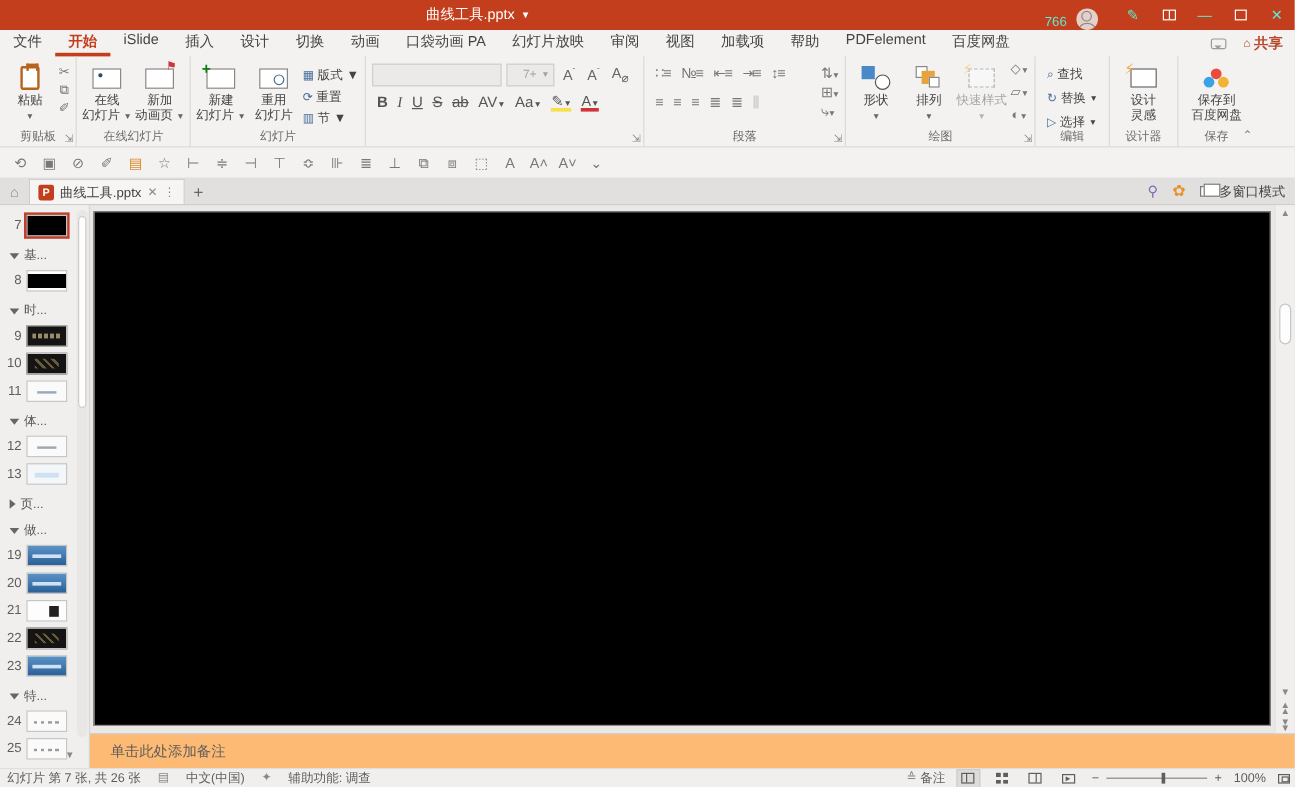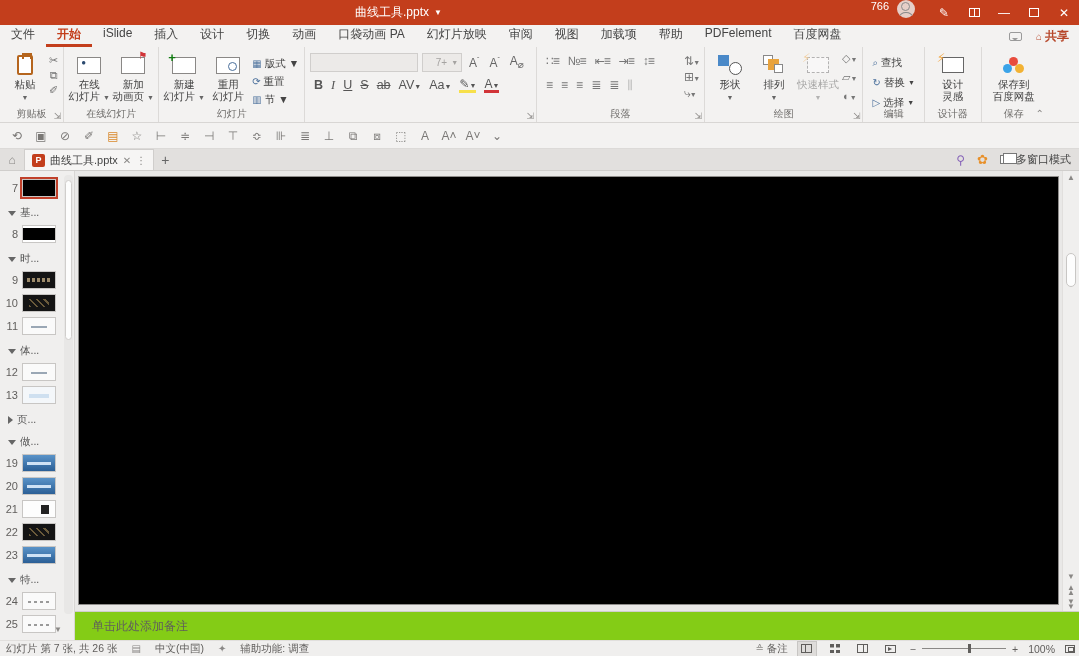--- a/index.html
+++ b/index.html
@@ -9,21 +9,21 @@
 
   
   .titlebar { height:25px; background:#c33e1c; position:relative; display:flex; align-items:center; flex:0 0 25px; }
   .tb-title { position:absolute; left:355px; top:0; height:25px; display:flex; align-items:center; gap:5px;
     color:#fff; font-size:12px; }
   .tb-title .dd { font-size:8px; }
   .searchbox { position:absolute; left:402px; top:3px; width:286px; height:19px; background:#eda285;
     display:flex; align-items:center; gap:7px; padding-left:10px; color:#67240e; font-size:11.5px; }
   .mag { width:7px; height:7px; border:1.5px solid #67240e; border-radius:50%; position:relative; display:inline-block; }
   .mag::after { content:""; position:absolute; width:4px; height:1.5px; background:#67240e; transform:rotate(45deg); left:6px; top:7px; }
-  .tb-right { position:absolute; right:0; top:0; height:25px; display:flex; align-items:flex-start; color:#ffffff; }
+  .tb-right { position:absolute; right:0; top:0; height:25px; display:flex; align-items:flex-end; color:#5eead4; }
   .tb-user { font-size:11px; margin-right:8px; }
   .avatar { width:18px; height:18px; border-radius:50%; background:#e6cfc8; position:relative; overflow:hidden; margin-right:14px; }
   .avatar::before { content:""; position:absolute; width:7px; height:7px; border:1.5px solid #8a8a8a; border-radius:50%; left:4px; top:2px; }
   .avatar::after { content:""; position:absolute; width:12px; height:8px; border:1.5px solid #8a8a8a; border-radius:50% 50% 0 0; left:2px; top:12px; }
   .tb-ico { width:30px; height:25px; display:flex; align-items:center; justify-content:center; font-size:12px; cursor:default; }
   .winbox { width:10px; height:9px; border:1px solid #fff; display:inline-block; }
   .winbox2 { width:11px; height:9px; border:1px solid #fff; display:inline-block; position:relative; }
   .winbox2::after { content:""; position:absolute; left:4px; top:0; width:1px; height:7px; background:#fff; }
 
   
@@ -157,21 +157,21 @@
   .slide-zone { flex:1; display:flex; min-height:0; }
   .slide-wrap { flex:1; padding:5px 3px 2px 3px; }
   .slide { width:100%; height:429px; background:#000; border:1px solid #8f8d8b; }
   .v-scroll { width:17px; background:#f0efee; border-left:1px solid #e1dfdd; position:relative; flex:0 0 17px; }
   .vs-up { position:absolute; top:2px; left:0; right:0; text-align:center; font-size:8px; color:#8a8886; }
   .vs-thumb { position:absolute; top:82px; left:3px; width:10px; height:34px; background:#fdfdfd; border:1px solid #c8c6c4; border-radius:5px; }
   .vs-bottom { position:absolute; bottom:2px; left:0; right:0; display:flex; flex-direction:column; align-items:center; gap:4px;
     font-size:8px; color:#8a8886; line-height:8px; }
   .dbl { letter-spacing:0; line-height:5px; text-align:center; }
 
-  .notes { height:29px; background:#84cc16; border-top:1px solid #d0cecc; display:flex; align-items:center;
+  .notes { height:29px; background:#fdba74; border-top:1px solid #d0cecc; display:flex; align-items:center;
     padding-left:17px; color:#605e5c; font-size:12px; flex:0 0 29px; }
 
   
   .statusbar { height:16px; background:#f0efee; border-top:1px solid #e1dfdd; display:flex; align-items:center;
     font-size:10.5px; color:#605e5c; padding:0 6px; flex:0 0 16px; position:relative; }
   .sb-left { display:flex; align-items:center; gap:14px; }
   .sb-ic { font-size:10px; color:#8a8886; }
   .sb-right { position:absolute; right:4px; display:flex; align-items:center; gap:10px; }
   .sb-notes { display:flex; align-items:center; gap:3px; }
   .viewbtn { width:18px; height:14px; display:flex; align-items:center; justify-content:center; cursor:default; }

